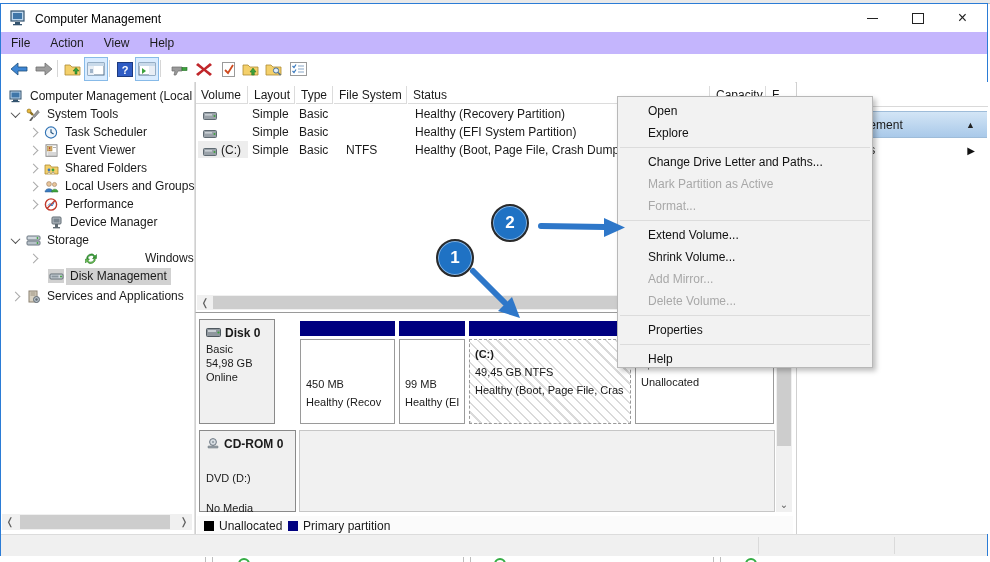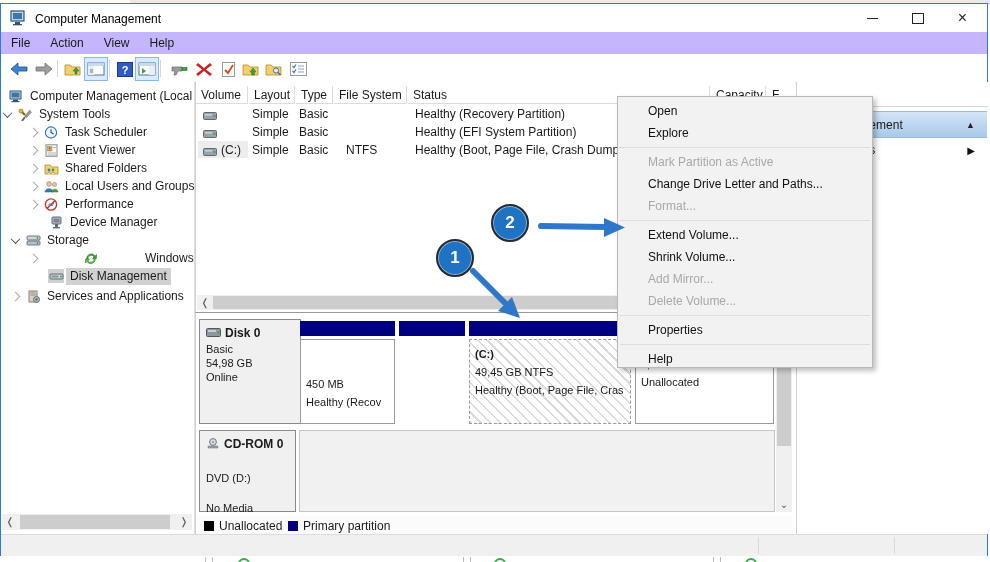--- a/index.html
+++ b/index.html
@@ -192,21 +192,21 @@
         <svg width="15" height="13" viewBox="0 0 15 13">
           <rect x="1" y="1" width="11" height="8" fill="#bdd7ee" stroke="#33536e"></rect>
           <rect x="2.5" y="2.5" width="8" height="5" fill="#3f76a8"></rect>
           <rect x="4" y="9.5" width="5" height="1.5" fill="#33536e"></rect>
           <rect x="2.5" y="11" width="8" height="1.2" fill="#33536e"></rect>
         </svg>
       </span>
     <span class="tlabel">Computer Management (Local</span>
   </div>
 
-  <div class="tree-item" style="left:4px;top:105px;">
+  <div class="tree-item" style="left:12px;top:105px;">
     <span class="chev open"></span>
     <span class="ticon">
         <svg width="15" height="13" viewBox="0 0 15 13">
           <path d="M2 2 L7 7" stroke="#8a6d1f" stroke-width="2.4"></path>
           <circle cx="3" cy="3" r="2" fill="#e7b73c" stroke="#8a6d1f" stroke-width="0.6"></circle>
           <path d="M12 2 L7 8 L8.5 9.5 L13.5 4" fill="#9a9a9a" stroke="#5f5f5f" stroke-width="0.6"></path>
           <path d="M7 9 L4 13" stroke="#5f5f5f" stroke-width="1.8"></path>
         </svg>
       </span>
     <span class="tlabel">System Tools</span>
@@ -380,41 +380,45 @@
   <div class="vl-cell" style="left:346px;top:143px;width:60px;">NTFS</div>
   <div class="vl-cell" style="left:415px;top:143px;width:290px;">Healthy (Boot, Page File, Crash Dump,</div>
 
   <div class="sb-track" style="left:197px;top:295px;width:596px;height:15px;">
     <div class="sb-arrow" style="left:2px;top:0;width:12px;height:15px;line-height:15px;">❬</div>
     <div class="sb-thumb" style="left:16px;top:1px;width:480px;height:13px;"></div>
   </div>
 
   <div class="abs" style="left:195px;top:312px;width:599px;height:222px;background:#fff;border-top:1px solid #9a9a9a;border-left:1px solid #d0d0d0;"></div>
 
-  <div class="diskhdr" style="left:199px;top:319px;width:102px;height:105px;">
+  <div class="diskhdr" style="left:199px;top:319px;width:76px;height:105px;">
     <div style="display:flex;align-items:center;gap:4px;">
       <span><svg width="15" height="9" viewBox="0 0 15 9">
             <rect x="0.5" y="0.5" width="14" height="8" rx="1" fill="#8f979e" stroke="#4f585f"></rect>
             <rect x="2" y="2" width="8" height="2" fill="#c9cfd4"></rect>
             <circle cx="12.5" cy="4.5" r="1.1" fill="#3da23d"></circle>
           </svg></span>
       <b style="font-size:12px;">Disk 0</b>
     </div>
     <div style="margin-top:3px;">Basic</div>
     <div style="margin-top:2px;">54,98 GB</div>
     <div style="margin-top:2px;">Online</div>
   </div>
 
   <div class="pcell-bar" style="left:300px;top:321px;width:95px;"></div>
   <div class="pbody" style="left:300px;top:339px;width:95px;height:85px;">
     <div class="pl" style="top:38px;">450 MB</div>
     <div class="pl" style="top:56px;">Healthy (Recov</div>
   </div>
 
   <div class="pcell-bar" style="left:399px;top:321px;width:66px;"></div>
+  <div class="pbody" style="left:399px;top:339px;width:66px;height:85px;">
+    <div class="pl" style="top:38px;">99 MB</div>
+    <div class="pl" style="top:56px;">Healthy (EI</div>
+  </div>
 
   <div class="pcell-bar" style="left:469px;top:321px;width:162px;"></div>
   <div class="pbody hatch" style="left:469px;top:339px;width:162px;height:85px;">
     <div class="pl" style="top:8px;font-weight:bold;">(C:)</div>
     <div class="pl" style="top:26px;">49,45 GB NTFS</div>
     <div class="pl" style="top:44px;">Healthy (Boot, Page File, Cras</div>
   </div>
 
   <div class="pcell-bar" style="left:635px;top:321px;width:139px;background:#000;"></div>
   <div class="pbody" style="left:635px;top:339px;width:139px;height:85px;">
@@ -465,22 +469,22 @@
 
   <div class="abs" style="left:1px;top:534px;width:986px;height:21px;background:#f0f0f0;border-top:1px solid #dcdcdc;">
     <div class="abs" style="left:757px;top:2px;width:1px;height:17px;background:#dadada;"></div>
     <div class="abs" style="left:893px;top:2px;width:1px;height:17px;background:#dadada;"></div>
   </div>
 
   <div class="cmenu" style="height:272px;">
     <div class="mi">Open</div>
     <div class="mi">Explore</div>
     <div class="msep"></div>
+    <div class="mi">Change Drive Letter and Paths...</div>
     <div class="mi disabled">Mark Partition as Active</div>
-    <div class="mi">Change Drive Letter and Paths...</div>
     <div class="mi disabled">Format...</div>
     <div class="msep"></div>
     <div class="mi">Extend Volume...</div>
     <div class="mi">Shrink Volume...</div>
     <div class="mi disabled">Add Mirror...</div>
     <div class="mi disabled">Delete Volume...</div>
     <div class="msep"></div>
     <div class="mi">Properties</div>
     <div class="msep"></div>
     <div class="mi">Help</div>

